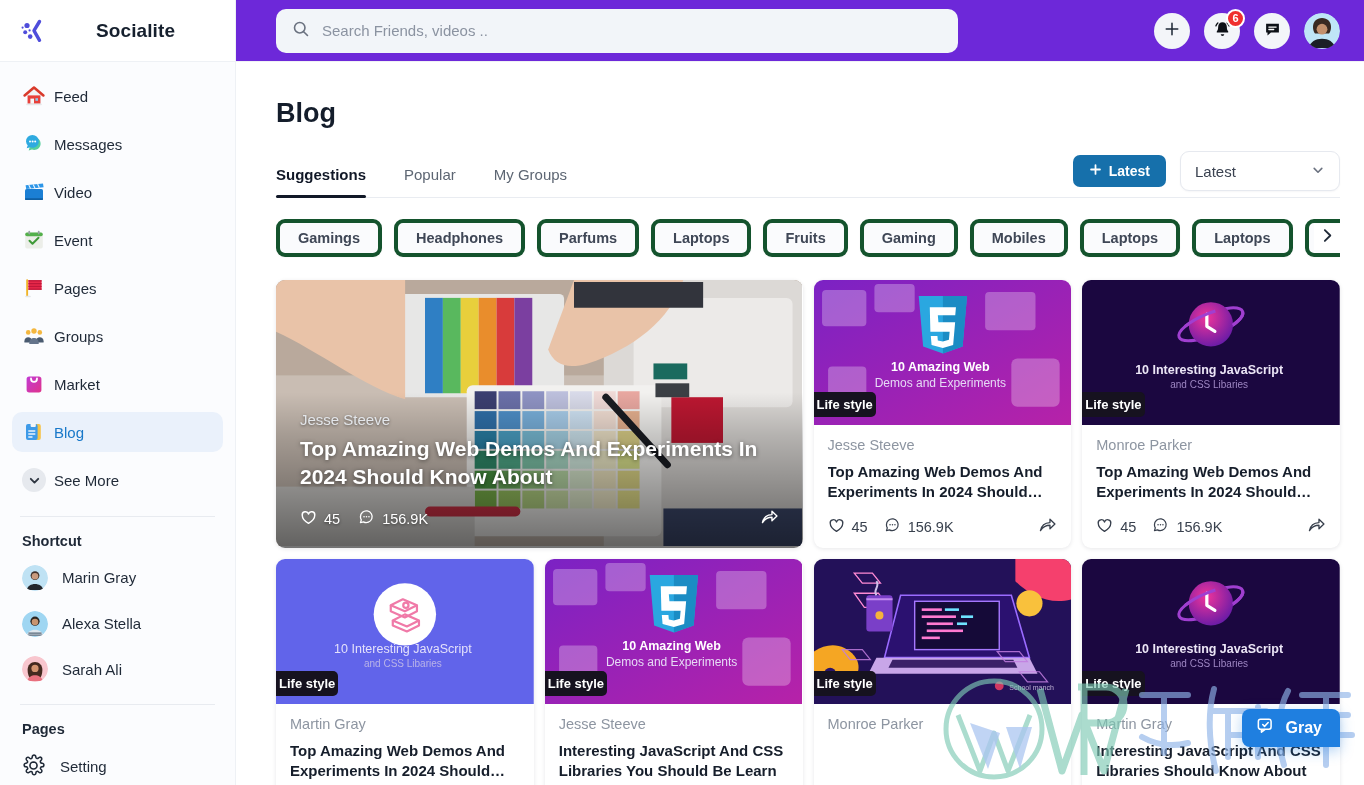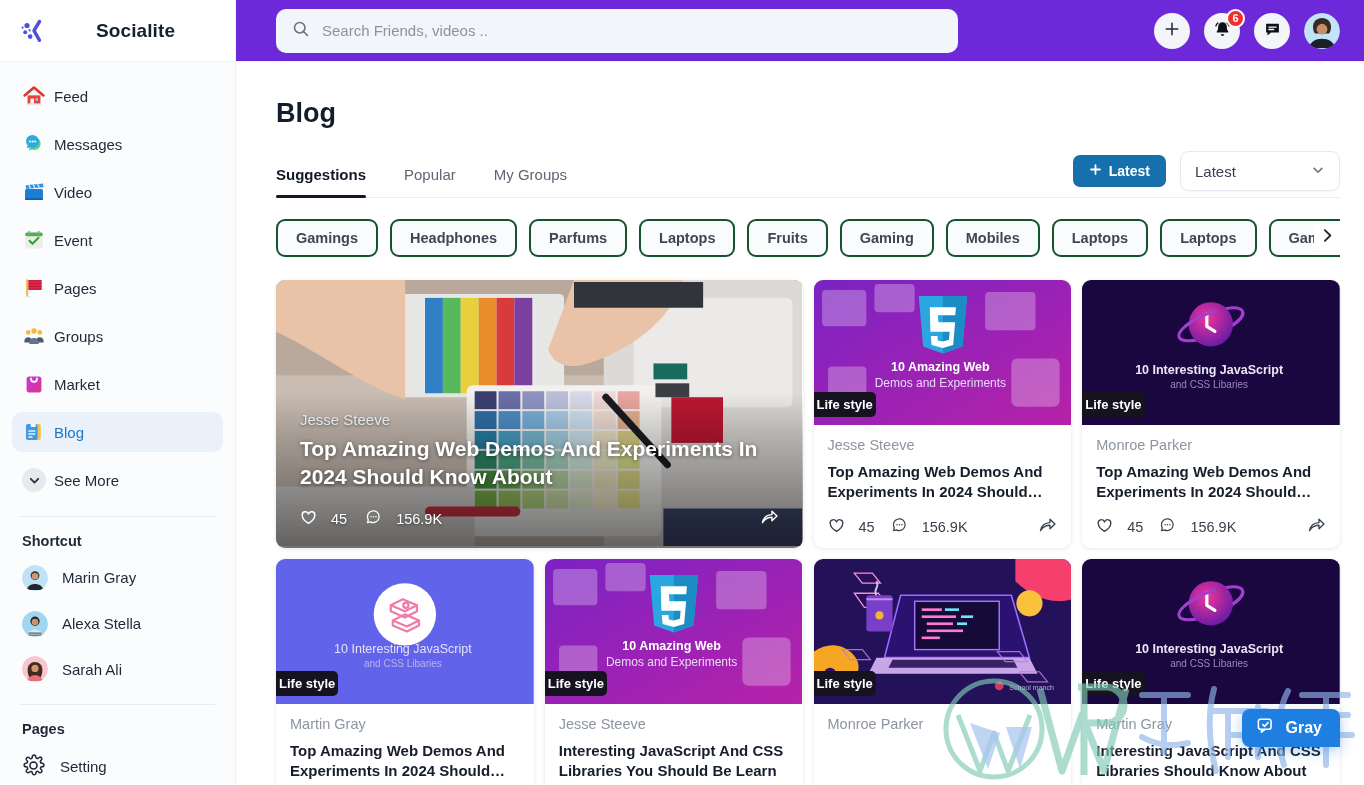--- a/index.html
+++ b/index.html
@@ -128,21 +128,21 @@
   .sort-select .chev { margin-left: auto; }
 
   
   .chips-wrap { position: relative; margin-top: 20px; height: 40px; }
   .chips {
     display: flex; gap: 12px; align-items: center;
     height: 40px; overflow: hidden; padding-right: 40px;
   }
   .chip {
     height: 38px; border-radius: 9px; background: #fafbfd;
-    border: 2px solid #14532d;
+    border: 4px solid #14532d;
     display: flex; align-items: center; padding: 8px 18px;
     font-size: 14.5px; font-weight: 600; color: #3f4756;
     white-space: nowrap; cursor: pointer; flex: 0 0 auto;
     box-shadow: 0 1px 2px rgba(16,24,40,.03);
   }
   .chips-next {
     position: absolute; right: 0; top: 6px;
     width: 26px; height: 26px; display: flex; align-items: center; justify-content: center;
     background: #fff; cursor: pointer;
   }
@@ -171,21 +171,21 @@
     padding: 5px 3px; border-radius: 0 5px 5px 0;
   }
   .card-body { padding: 12px 14px 10px 14px; display: flex; flex-direction: column; flex: 1; }
   .card-author { font-size: 14.5px; color: #8d95a1; margin-bottom: 9px; }
   .card-title {
     font-size: 15px; font-weight: 700; color: #161e2b; line-height: 1.33;
     display: -webkit-box; -webkit-line-clamp: 2; -webkit-box-orient: vertical;
     overflow: hidden;
   }
   .card-meta { display: flex; align-items: center; gap: 8px; margin-top: auto; padding-top: 10px; }
-  .meta-item { display: flex; align-items: center; gap: 14px; font-size: 14.5px; color: #39414e; }
+  .meta-item { display: flex; align-items: center; gap: 7px; font-size: 14.5px; color: #39414e; }
   .meta-share { margin-left: auto; cursor: pointer; }
 
   
   .featured-overlay {
     position: absolute; inset: 0;
     background: linear-gradient(180deg, rgba(0,0,0,0) 42%, rgba(0,0,0,.18) 58%, rgba(0,0,0,.55) 100%);
     display: flex; flex-direction: column; justify-content: flex-end;
     padding: 0 24px 18px 24px;
   }
   .featured-author { color: #e3e6ea; font-size: 15px; margin-bottom: 7px; text-shadow: 0 1px 3px rgba(0,0,0,.5); }

